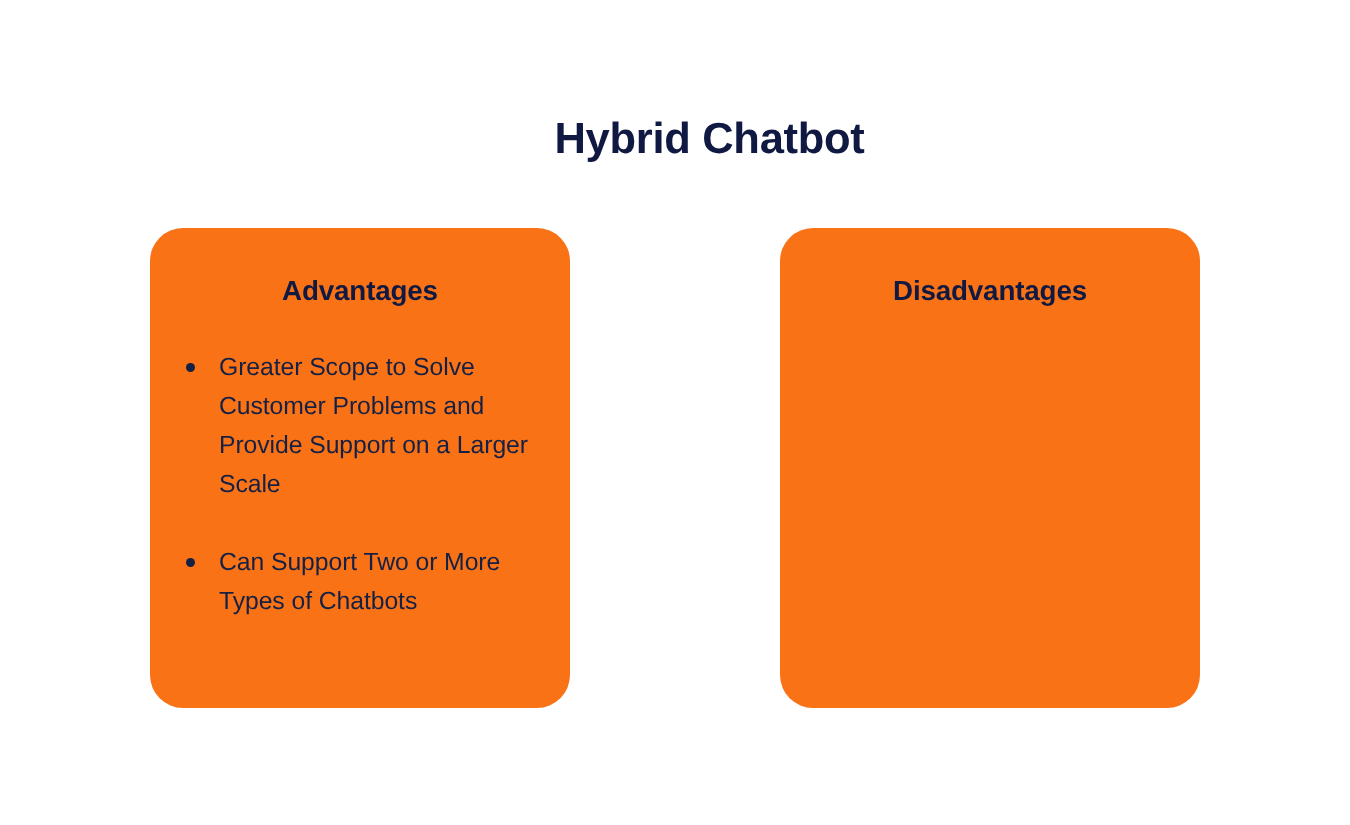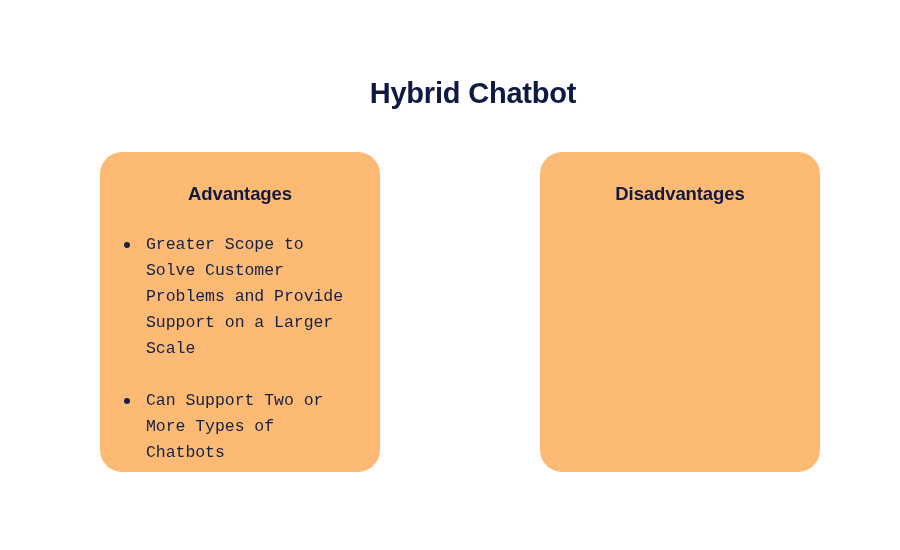--- a/index.html
+++ b/index.html
@@ -35,27 +35,27 @@
     line-height: 38px;
     white-space: nowrap;
     padding-left: 23px;
   }
 
   .card {
     position: absolute;
     top: 152px;
     width: 280px;
     height: 320px;
-    background: #fdba74;
+    background: #f97316;
     border-radius: 22px;
     box-sizing: border-box;
   }
 
   .card-advantages { left: 100px; }
-  .card-disadvantages { left: 540px; }
+  .card-disadvantages { left: 520px; }
 
   .card-heading {
     position: absolute;
     top: 30px;
     left: 0;
     width: 280px;
     text-align: center;
     font-size: 18.5px;
     font-weight: 700;
     letter-spacing: -0.1px;
@@ -64,21 +64,20 @@
     white-space: nowrap;
   }
 
   .bullet-list {
     position: absolute;
     top: 80px;
     left: 0;
     width: 280px;
     box-sizing: border-box;
     padding: 0 18px 0 22px;
-    font-family: Liberation Mono, monospace;
   }
 
   .bullet-item {
     position: relative;
     padding-left: 24px;
     margin-bottom: 26px;
     font-size: 16.5px;
     font-weight: 400;
     line-height: 26px;
     color: #152045;

